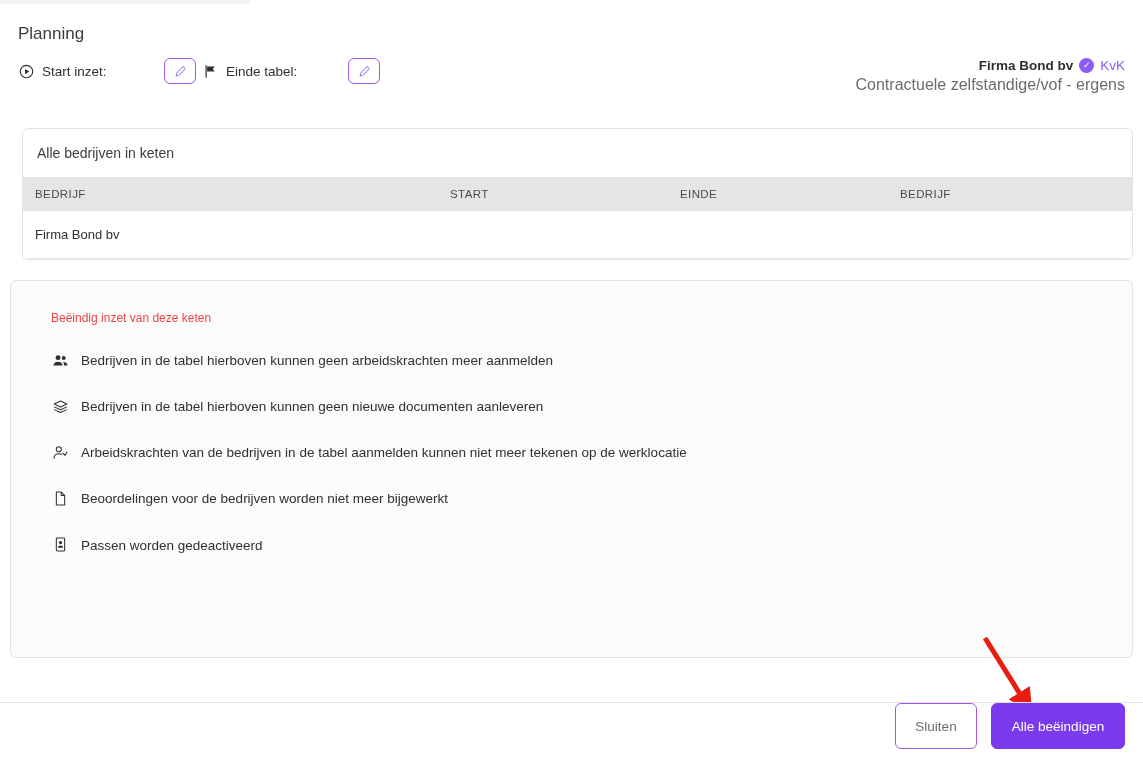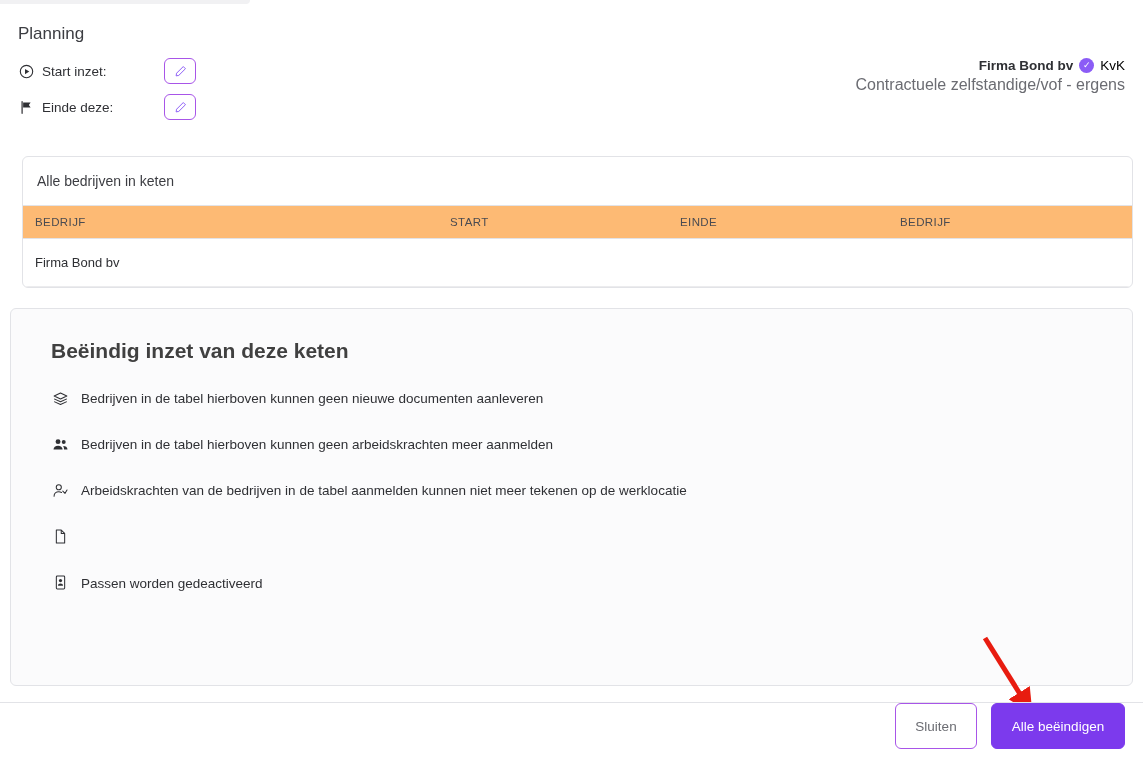--- a/index.html
+++ b/index.html
@@ -37,21 +37,21 @@
 
   .top-row {
     display: flex;
     justify-content: space-between;
     align-items: flex-start;
     padding: 12px 8px 0 8px;
   }
 
   .planning-fields {
     display: flex;
-    flex-direction: column;
+    flex-direction: row;
     gap: 6px;
   }
   .field-row {
     display: flex;
     align-items: center;
     gap: 8px;
     height: 30px;
   }
   .field-icon {
     width: 16px;
@@ -102,21 +102,21 @@
     border-radius: 50%;
     background: #8b5cf6;
     color: #fff;
     font-size: 9px;
     display: inline-flex;
     align-items: center;
     justify-content: center;
     line-height: 1;
   }
   .kvk-text {
-    color: #000000;
+    color: #8b5cf6;
     font-size: 13.5px;
   }
   .company-sub {
     font-size: 16px;
     color: #6b6c72;
     margin-top: 3px;
   }
 
   
   .card {
@@ -129,21 +129,21 @@
   .card-title {
     font-size: 14px;
     color: #3c3d42;
     padding: 16px 14px;
   }
   table.keten {
     width: 100%;
     border-collapse: collapse;
   }
   table.keten thead th {
-    background: #fdba74;
+    background: #e5e5e5;
     border-top: 1px solid #e2e3e7;
     border-bottom: 1px solid #e2e3e7;
     text-align: left;
     font-size: 11.5px;
     letter-spacing: 0.4px;
     color: #4a4b51;
     font-weight: 400;
     padding: 10px 0;
   }
   table.keten thead th:first-child { padding-left: 12px; }
@@ -163,24 +163,23 @@
   .panel {
     margin: 20px 10px 0 10px;
     border: 1px solid #e2e3e7;
     border-radius: 6px;
     background: #fbfbfc;
     padding: 22px 40px 30px 40px;
     box-sizing: border-box;
     height: 378px;
   }
   .panel-title {
-    font-size: 21px;
-    color: #404040;
+    font-size: 12px;
+    color: #ef4444;
     margin: 8px 0 26px 0;
-    font-weight: bold;
   }
   .bullet {
     display: flex;
     align-items: center;
     gap: 12px;
     margin-bottom: 28px;
   }
   .bullet:last-child { margin-bottom: 0; align-items: flex-end; }
   .bullet-icon {
     width: 18px;
@@ -290,21 +289,21 @@
           </button>
         </div>
 
         <div class="field-row">
           <span class="field-icon">
             <svg width="15" height="15" viewBox="0 0 16 16">
               <path d="M3.3 1.8v12.4" stroke="#2f3034" stroke-width="1.3" stroke-linecap="round" fill="none"></path>
               <path d="M4.4 2.6h8l-1.9 2.7 1.9 2.7h-8z" fill="#2f3034"></path>
             </svg>
           </span>
-          <span class="field-label">Einde deze:</span>
+          <span class="field-label">Einde tabel:</span>
           <span class="field-value"></span>
           <button class="edit-btn">
             <span>
               <svg width="13" height="13" viewBox="0 0 16 16">
                 <path d="M11.4 1.9l2.7 2.7-8.2 8.2-3.3.6.6-3.3z" fill="none" stroke="#8b5cf6" stroke-width="1.2" stroke-linejoin="round"></path>
               </svg>
             </span>
           </button>
         </div>
 
@@ -343,58 +342,59 @@
       </tbody>
     </table>
   </div>
 
   <div class="panel">
     <div class="panel-title">Beëindig inzet van deze keten</div>
 
     <div class="bullet">
       <span class="bullet-icon">
         <svg width="17" height="17" viewBox="0 0 18 18">
-          <path d="M9 3.1 2.3 6.3 9 9.5l6.7-3.2z" fill="none" stroke="#2f3034" stroke-width="1.1" stroke-linejoin="round"></path>
-          <path d="M2.3 9.4 9 12.5l6.7-3.1" fill="none" stroke="#2f3034" stroke-width="1.1" stroke-linejoin="round"></path>
-          <path d="M2.3 12.3 9 15.4l6.7-3.1" fill="none" stroke="#2f3034" stroke-width="1.1" stroke-linejoin="round"></path>
-        </svg>
-      </span>
-      <span class="bullet-text">Bedrijven in de tabel hierboven kunnen geen nieuwe documenten aanleveren</span>
-    </div>
-
-    <div class="bullet">
-      <span class="bullet-icon">
-        <svg width="17" height="17" viewBox="0 0 18 18">
           <circle cx="6.4" cy="6" r="2.6" fill="#2f3034"></circle>
           <circle cx="12.4" cy="6.4" r="2.1" fill="#2f3034"></circle>
           <path d="M1.6 14.2c0-2.6 2.1-4 4.8-4s4.8 1.4 4.8 4z" fill="#2f3034"></path>
           <path d="M11.8 10.5c2.6 0 4.6 1.1 4.6 3.7h-3.6c0-1.5-.4-2.7-1-3.7z" fill="#2f3034"></path>
         </svg>
       </span>
       <span class="bullet-text">Bedrijven in de tabel hierboven kunnen geen arbeidskrachten meer aanmelden</span>
+    </div>
+
+    <div class="bullet">
+      <span class="bullet-icon">
+        <svg width="17" height="17" viewBox="0 0 18 18">
+          <path d="M9 3.1 2.3 6.3 9 9.5l6.7-3.2z" fill="none" stroke="#2f3034" stroke-width="1.1" stroke-linejoin="round"></path>
+          <path d="M2.3 9.4 9 12.5l6.7-3.1" fill="none" stroke="#2f3034" stroke-width="1.1" stroke-linejoin="round"></path>
+          <path d="M2.3 12.3 9 15.4l6.7-3.1" fill="none" stroke="#2f3034" stroke-width="1.1" stroke-linejoin="round"></path>
+        </svg>
+      </span>
+      <span class="bullet-text">Bedrijven in de tabel hierboven kunnen geen nieuwe documenten aanleveren</span>
     </div>
 
     <div class="bullet">
       <span class="bullet-icon">
         <svg width="17" height="17" viewBox="0 0 18 18">
           <circle cx="7.2" cy="5.6" r="2.7" fill="none" stroke="#2f3034" stroke-width="1.1"></circle>
           <path d="M2.2 15c0-2.9 2.2-4.6 5-4.6 1.1 0 2.1.3 2.9.7" fill="none" stroke="#2f3034" stroke-width="1.1" stroke-linecap="round"></path>
           <path d="M11.4 9.6l2.4 2.4 2.1-3.6" fill="none" stroke="#2f3034" stroke-width="1.1" stroke-linecap="round" stroke-linejoin="round"></path>
         </svg>
       </span>
       <span class="bullet-text">Arbeidskrachten van de bedrijven in de tabel aanmelden kunnen niet meer tekenen op de werklocatie</span>
     </div>
 
     <div class="bullet">
       <span class="bullet-icon">
         <svg width="17" height="17" viewBox="0 0 18 18">
           <path d="M4.6 2.2h5.2l3.6 3.6v10H4.6z" fill="none" stroke="#2f3034" stroke-width="1.1" stroke-linejoin="round"></path>
           <path d="M9.8 2.2v3.7h3.6" fill="none" stroke="#2f3034" stroke-width="1.1" stroke-linejoin="round"></path>
         </svg>
       </span>
+      <span class="bullet-text">Beoordelingen voor de bedrijven worden niet meer bijgewerkt</span>
     </div>
 
     <div class="bullet">
       <span class="bullet-icon">
         <svg width="17" height="17" viewBox="0 0 18 18">
           <rect x="4.6" y="2.2" width="8.8" height="13.6" rx="1" fill="none" stroke="#2f3034" stroke-width="1.1"></rect>
           <circle cx="9" cy="7" r="1.7" fill="#2f3034"></circle>
           <path d="M6.3 12.4c0-1.5 1.2-2.3 2.7-2.3s2.7.8 2.7 2.3z" fill="#2f3034"></path>
         </svg>
       </span>

